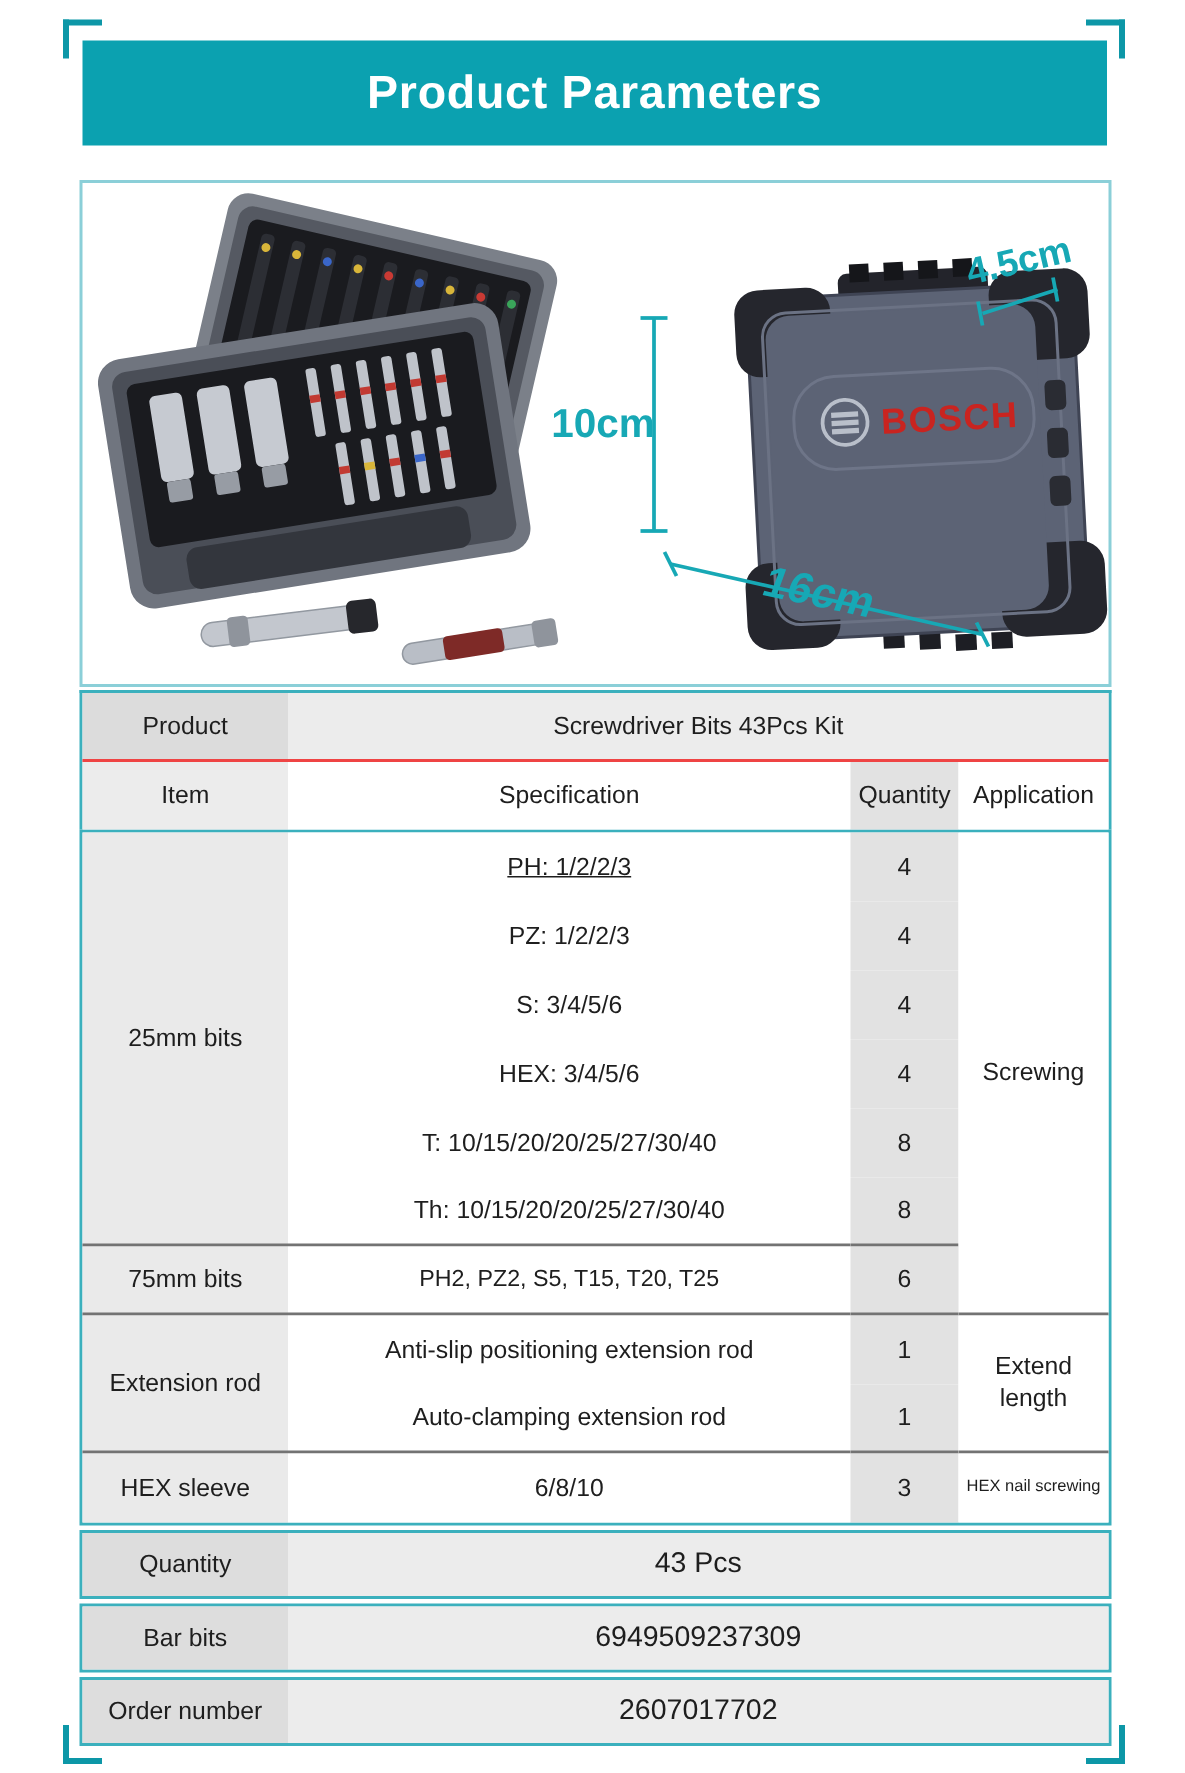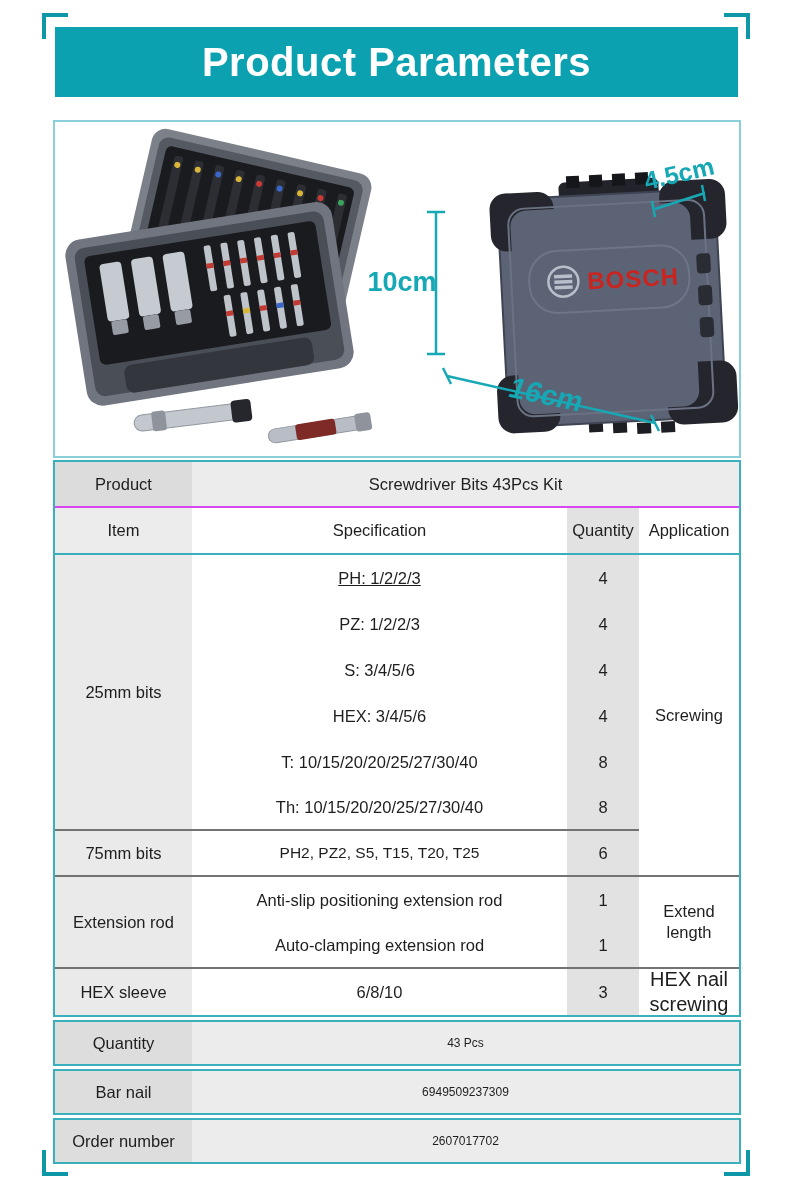--- a/index.html
+++ b/index.html
@@ -9,44 +9,44 @@
   
   .bracket{position:absolute;width:22px;height:22px;}
   .bracket.tl{left:42px;top:13px;border-top:4px solid #0d97a7;border-left:4px solid #0d97a7;}
   .bracket.tr{left:724px;top:13px;border-top:4px solid #0d97a7;border-right:4px solid #0d97a7;}
   .bracket.bl{left:42px;top:1150px;border-bottom:4px solid #0d97a7;border-left:4px solid #0d97a7;}
   .bracket.br{left:724px;top:1150px;border-bottom:4px solid #0d97a7;border-right:4px solid #0d97a7;}
 
   
   .banner{position:absolute;left:55px;top:27px;width:683px;height:70px;background:#0ba1b0;
           display:flex;align-items:center;justify-content:center;}
-  .banner-title{color:#ffffff;font-size:40px;font-weight:700;letter-spacing:0.5px;}
+  .banner-title{color:#ffffff;font-size:31px;font-weight:700;letter-spacing:0.5px;}
 
   
   .img-panel{position:absolute;left:53px;top:120px;width:688px;height:338px;
              border:2px solid #8bcfd8;box-sizing:border-box;background:#fff;}
 
   
   .tbl{position:absolute;left:53px;top:460px;width:688px;}
   .grid{display:grid;grid-template-columns:137px 375px 72px 100px;box-sizing:border-box;width:688px;}
   .grid1{grid-template-rows:46px 45px;border:2px solid #3bb0bd;border-bottom:none;}
   .grid2{grid-template-rows:repeat(10,46px);border:2px solid #3bb0bd;}
   .cell{display:flex;align-items:center;justify-content:center;text-align:center;
         font-size:16.5px;line-height:1.25;padding:0 4px;box-sizing:border-box;}
   .bd-b{border-bottom:2px solid #737373;}
-  .bd-w{border-bottom:2px solid #d946ef;}
+  .bd-w{border-bottom:2px solid #ef4444;}
   .bg-dark{background:#dcdcdc;}
   .bg-mid{background:#ececec;}
   .bg-item{background:#eaeaea;}
   .bg-qty{background:#e2e2e2;}
   .bg-white{background:#ffffff;}
 
   .footrow{display:flex;margin-top:3px;border:2px solid #3bb0bd;height:46px;box-sizing:border-box;width:688px;}
   .footrow .flabel{width:137px;background:#dddddd;display:flex;align-items:center;justify-content:center;font-size:16.5px;}
-  .footrow .fvalue{flex:1;background:#ececec;display:flex;align-items:center;justify-content:center;font-size:12px;}
+  .footrow .fvalue{flex:1;background:#ececec;display:flex;align-items:center;justify-content:center;font-size:19px;}
 
   svg text{font-family:"Liberation Sans","DejaVu Sans",sans-serif;}
 </style>
 </head>
 <body>
 
 <div class="page">
 
   <div class="bracket tl"></div>
   <div class="bracket tr"></div>
@@ -232,29 +232,29 @@
       <div class="cell bg-white" style="grid-area:8/2;">Anti-slip positioning extension rod</div>
       <div class="cell bg-item bd-b" style="grid-area:8/1/10/2;">Extension rod</div>
       <div class="cell bg-qty" style="grid-area:8/3;">1</div>
       <div class="cell bg-white bd-b" style="grid-area:9/2;">Auto-clamping extension rod</div>
       <div class="cell bg-qty bd-b" style="grid-area:9/3;">1</div>
       <div class="cell bg-white bd-b" style="grid-area:8/4/10/5;">Extend length</div>
 
       <div class="cell bg-item" style="grid-area:10/1;">HEX sleeve</div>
       <div class="cell bg-white" style="grid-area:10/2;">6/8/10</div>
       <div class="cell bg-qty" style="grid-area:10/3;">3</div>
-      <div class="cell bg-white" style="grid-area:10/4;font-size:20px;">HEX nail screwing</div>
+      <div class="cell bg-white" style="grid-area:10/4;font-size:11px;">HEX nail screwing</div>
     </div>
 
     <div class="footrow">
       <div class="flabel">Quantity</div>
       <div class="fvalue">43 Pcs</div>
     </div>
     <div class="footrow">
-      <div class="flabel">Bar nail</div>
+      <div class="flabel">Bar bits</div>
       <div class="fvalue">6949509237309</div>
     </div>
     <div class="footrow">
       <div class="flabel">Order number</div>
       <div class="fvalue">2607017702</div>
     </div>
 
   </div>
 </div>
 

